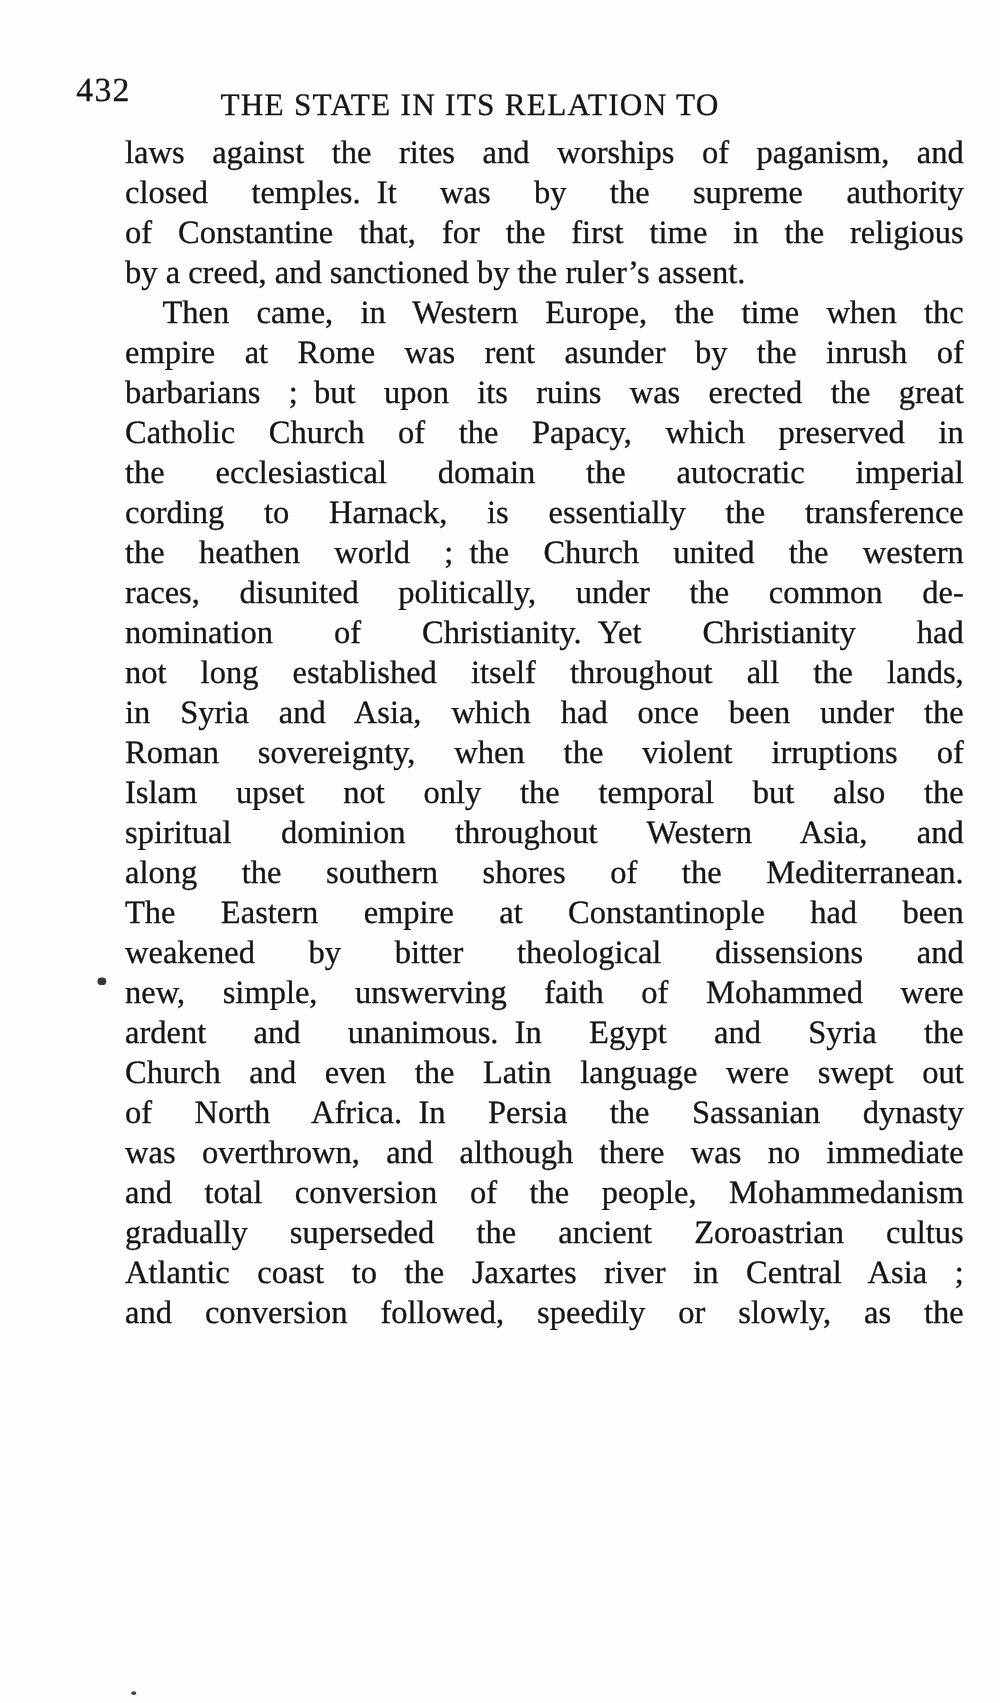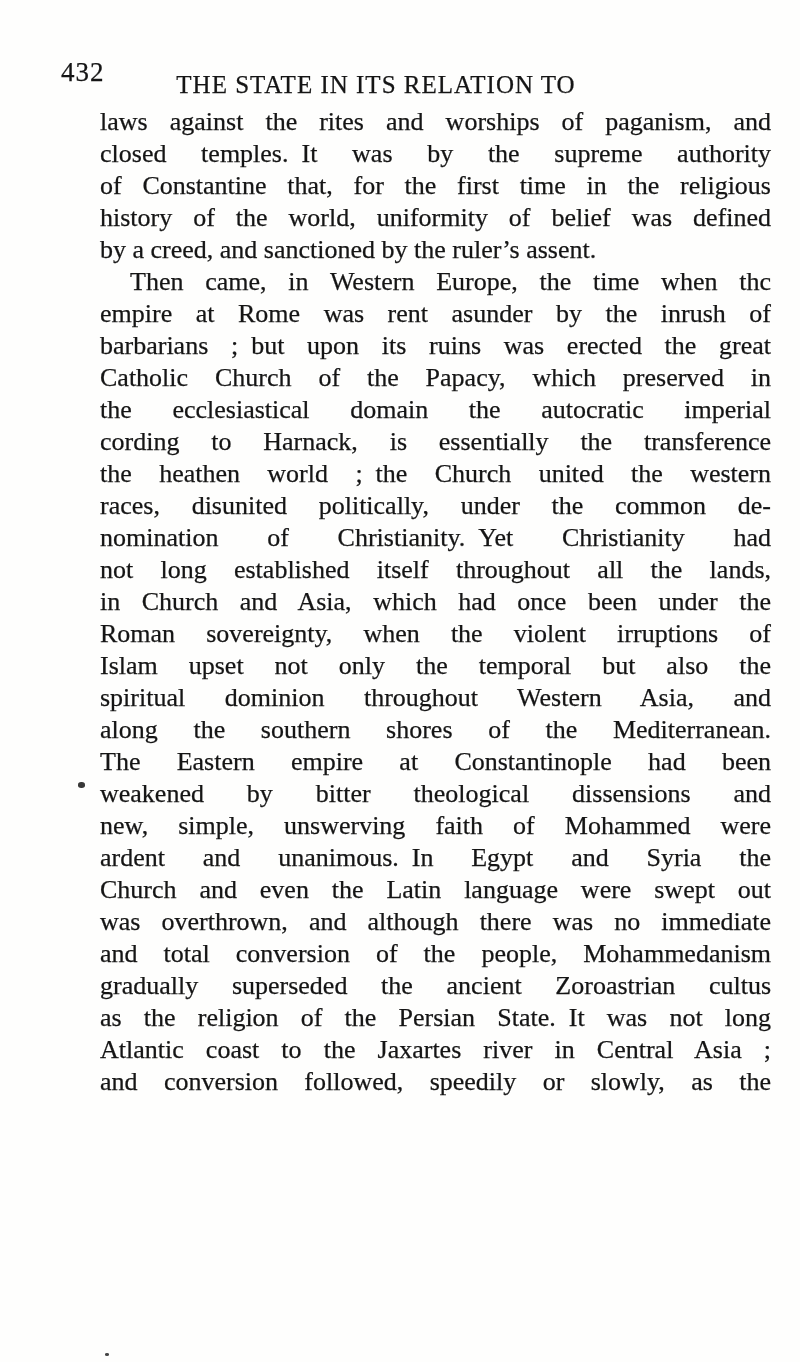--- a/index.html
+++ b/index.html
@@ -50,45 +50,44 @@
 <div class="page">
   <header class="running-head">
     <span class="pagenum">432</span>
     <span class="title">THE STATE IN ITS RELATION TO</span>
   </header>
 
   <main class="body-text" id="lines">
       <div class="line">laws against the rites and worships of paganism, and</div>
       <div class="line">closed temples. It was by the supreme authority</div>
       <div class="line">of Constantine that, for the first time in the religious</div>
-      <div class="line">history of the world, uniformity of belief was defined</div>
       <div class="line end">by a creed, and sanctioned by the ruler’s assent.</div>
       <div class="line indent">Then came, in Western Europe, the time when thc</div>
       <div class="line">empire at Rome was rent asunder by the inrush of</div>
       <div class="line">barbarians ; but upon its ruins was erected the great</div>
       <div class="line">Catholic Church of the Papacy, which preserved in</div>
       <div class="line">the ecclesiastical domain the autocratic imperial</div>
       <div class="line">cording to Harnack, is essentially the transference</div>
       <div class="line">the heathen world ; the Church united the western</div>
       <div class="line">races, disunited politically, under the common de-</div>
       <div class="line">nomination of Christianity. Yet Christianity had</div>
       <div class="line">not long established itself throughout all the lands,</div>
-      <div class="line">in Church and Asia, which had once been under the</div>
+      <div class="line">in Syria and Asia, which had once been under the</div>
       <div class="line">Roman sovereignty, when the violent irruptions of</div>
       <div class="line">Islam upset not only the temporal but also the</div>
       <div class="line">spiritual dominion throughout Western Asia, and</div>
       <div class="line">along the southern shores of the Mediterranean.</div>
       <div class="line">The Eastern empire at Constantinople had been</div>
       <div class="line">weakened by bitter theological dissensions and</div>
       <div class="line">new, simple, unswerving faith of Mohammed were</div>
       <div class="line">ardent and unanimous. In Egypt and Syria the</div>
       <div class="line">Church and even the Latin language were swept out</div>
+      <div class="line">of North Africa. In Persia the Sassanian dynasty</div>
       <div class="line">was overthrown, and although there was no immediate</div>
       <div class="line">and total conversion of the people, Mohammedanism</div>
       <div class="line">gradually superseded the ancient Zoroastrian cultus</div>
-      <div class="line">as the religion of the Persian State. It was not long</div>
       <div class="line">Atlantic coast to the Jaxartes river in Central Asia ;</div>
       <div class="line">and conversion followed, speedily or slowly, as the</div>
     </main>
 
   <span class="speck speck-1"></span>
   <span class="speck speck-2"></span>
 </div>
 
 </body></html>

